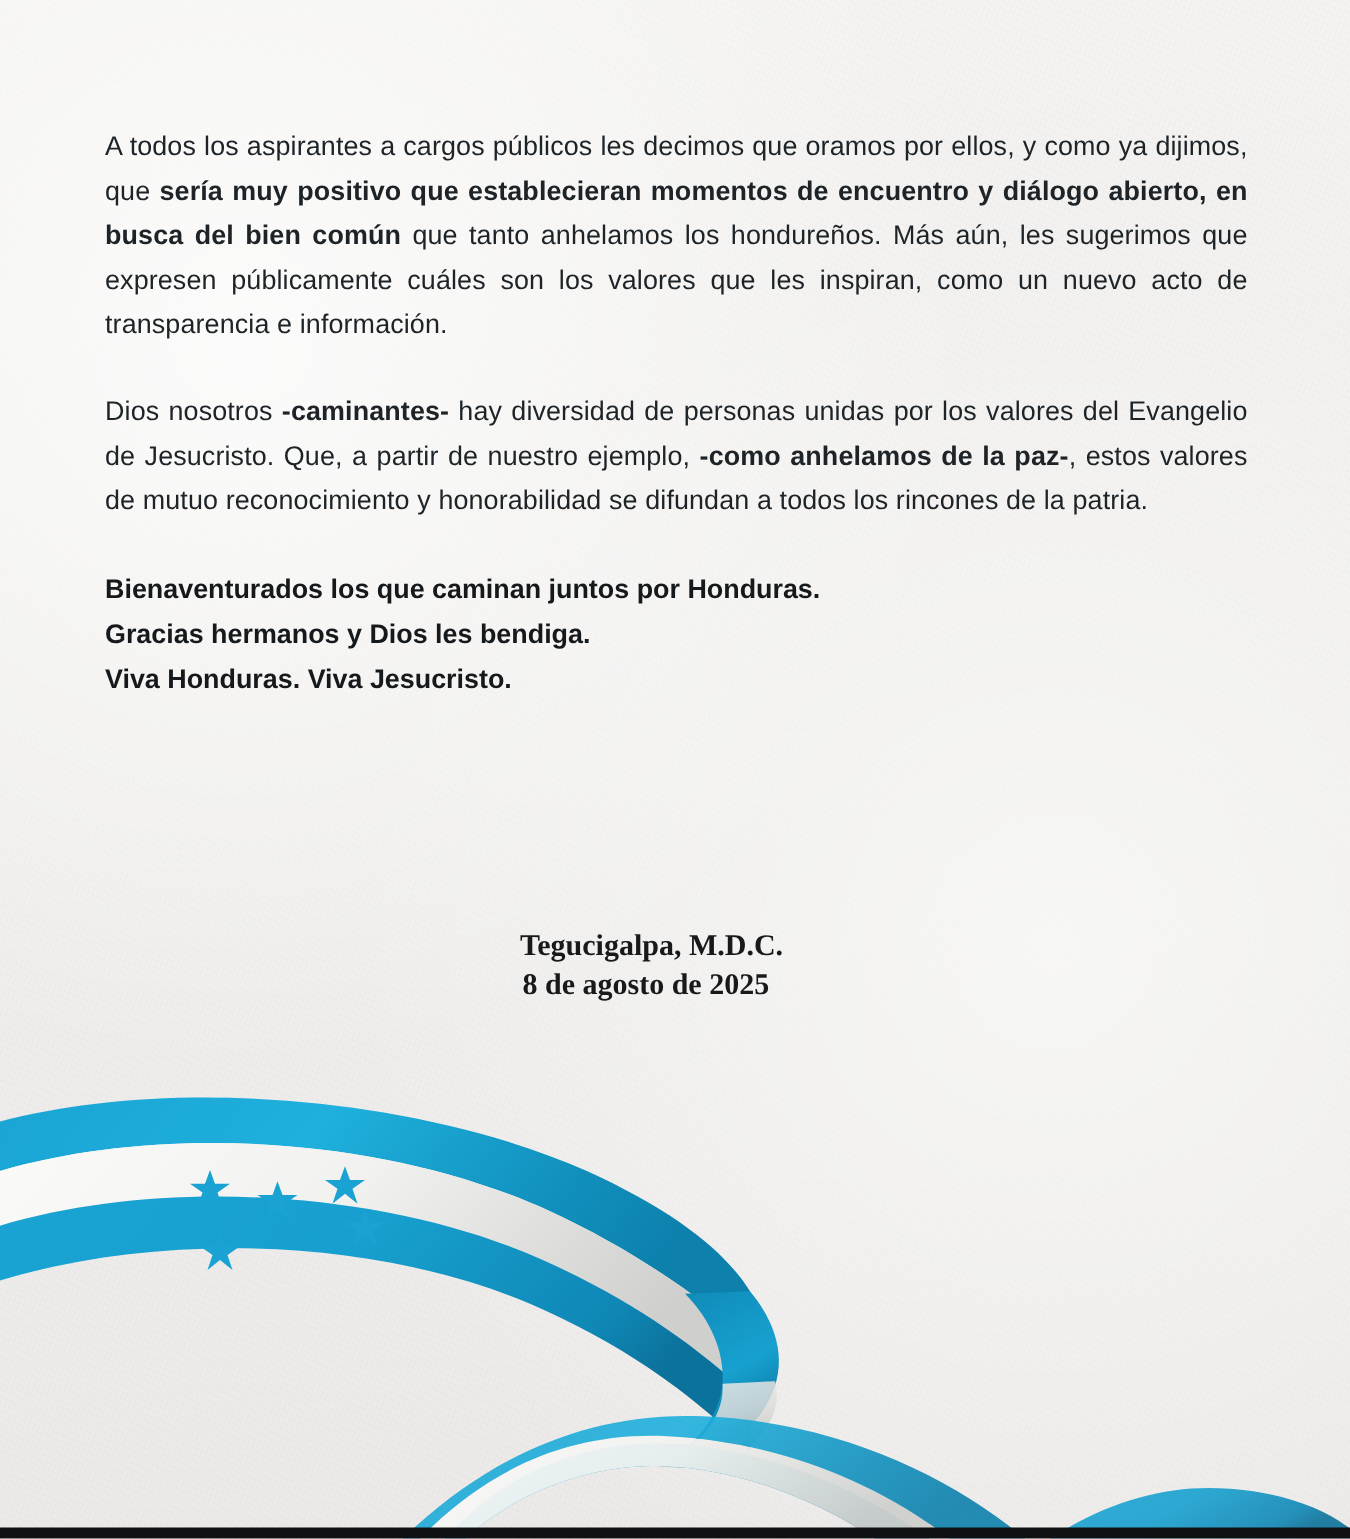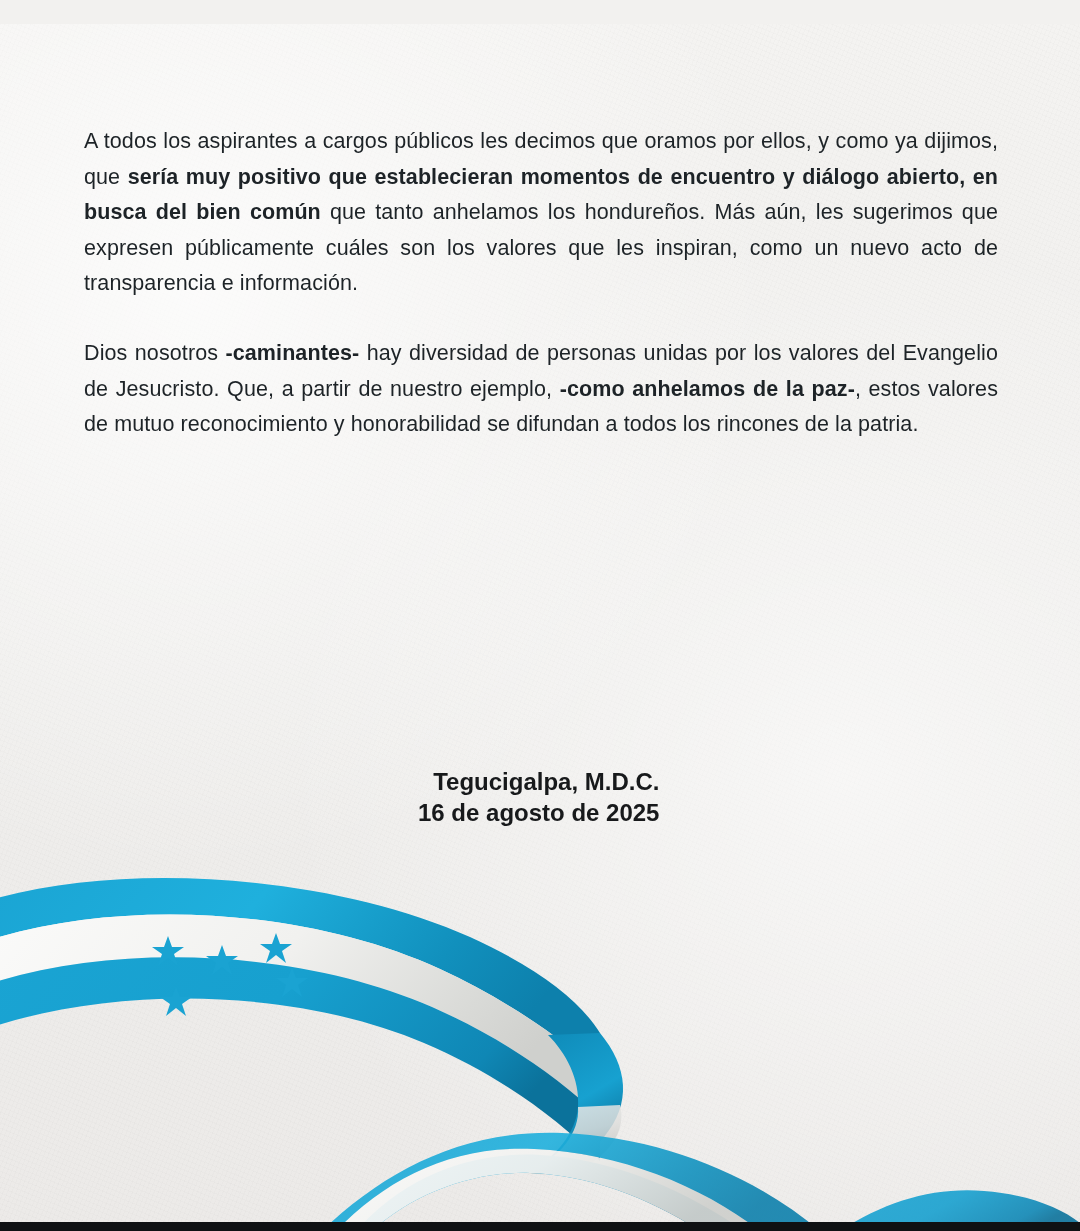--- a/index.html
+++ b/index.html
@@ -24,21 +24,20 @@
       radial-gradient(circle at 78% 62%, rgba(255,255,255,0.55) 0%, rgba(255,255,255,0) 50%),
       repeating-linear-gradient(112deg, rgba(0,0,0,0.012) 0px, rgba(0,0,0,0.012) 1px, rgba(255,255,255,0) 1px, rgba(255,255,255,0) 4px),
       repeating-linear-gradient(22deg, rgba(0,0,0,0.010) 0px, rgba(0,0,0,0.010) 1px, rgba(255,255,255,0) 1px, rgba(255,255,255,0) 5px),
       linear-gradient(180deg, #f4f3f1 0%, #efeeec 55%, #eceae8 100%);
     pointer-events: none;
   }
 
   .page {
     position: absolute;
     inset: 0;
-    margin-top: 24px;
   }
 
   .content {
     position: absolute;
     left: 84px;
     top: 100px;
     width: 914px;
   }
 
   .para {
@@ -62,26 +61,26 @@
     color: #16191c;
   }
   .closing div {
     white-space: nowrap;
   }
 
   .place-date {
     position: absolute;
     left: 416px;
     top: 742px;
-    font-family: Liberation Sans, sans-serif;
+    font-family: Liberation Serif, serif;
     font-size: 24px;
     line-height: 31px;
     color: #17191b;
     font-weight: 700;
-    text-align: right;
+    text-align: left;
   }
   .place-date div:nth-child(2) {
     padding-left: 2px;
   }
 
   
   .ribbon-wrap {
     position: absolute;
     left: 0;
     bottom: 0;
@@ -112,25 +111,30 @@
   <div class="content">
 
     <p class="para">
       <span>A todos los aspirantes a cargos públicos les decimos que oramos por ellos, y como ya dijimos, que </span><b>sería muy positivo que establecieran momentos de encuentro y diálogo abierto, en busca del bien común</b><span> que tanto anhelamos los hondureños. Más aún, les sugerimos que expresen públicamente cuáles son los valores que les inspiran, como un nuevo acto de transparencia e información.</span>
     </p>
 
     <p class="para">
       <span>Dios nosotros </span><b>-caminantes-</b><span> hay diversidad de personas unidas por los valores del Evangelio de Jesucristo. Que, a partir de nuestro ejemplo, </span><b>-como anhelamos de la paz-</b><span>, estos valores de mutuo reconocimiento y honorabilidad se difundan a todos los rincones de la patria.</span>
     </p>
 
+    <div class="closing">
+      <div>Bienaventurados los que caminan juntos por Honduras.</div>
+      <div>Gracias hermanos y Dios les bendiga.</div>
+      <div>Viva Honduras. Viva Jesucristo.</div>
+    </div>
   </div>
 
   <div class="place-date">
     <div>Tegucigalpa, M.D.C.</div>
-    <div>16 de agosto de 2025</div>
+    <div>8 de agosto de 2025</div>
   </div>
 
   <div class="ribbon-wrap">
     <svg class="ribbon-svg" width="1080" height="390" viewBox="0 0 1080 390" xmlns="http://www.w3.org/2000/svg">
       <defs>
         <linearGradient id="gBlueTop" x1="0" y1="0" x2="1" y2="0.25">
           <stop offset="0" stop-color="#1aa4d3"></stop>
           <stop offset="0.45" stop-color="#1fb0dd"></stop>
           <stop offset="0.8" stop-color="#1190bd"></stop>
           <stop offset="1" stop-color="#0d80ac"></stop>

